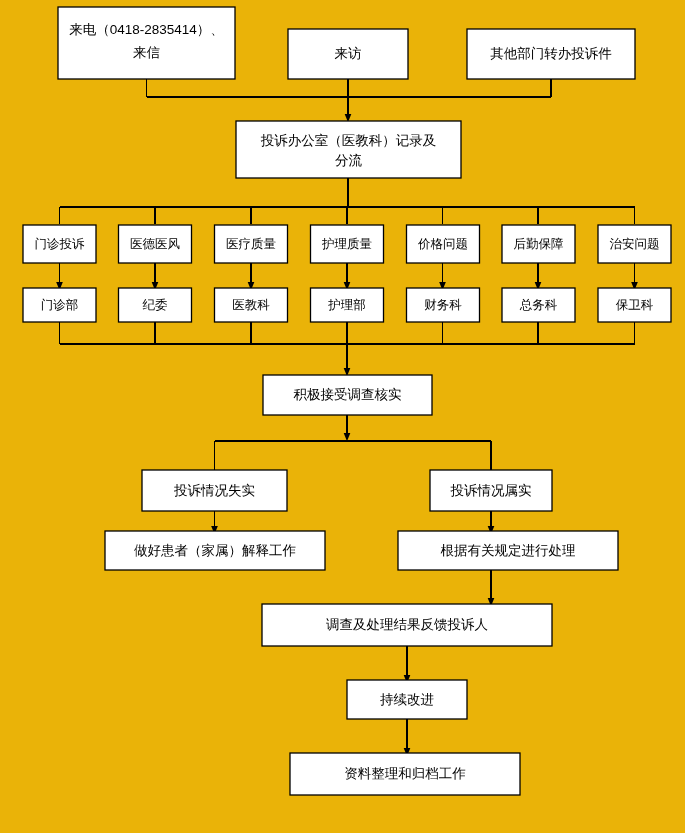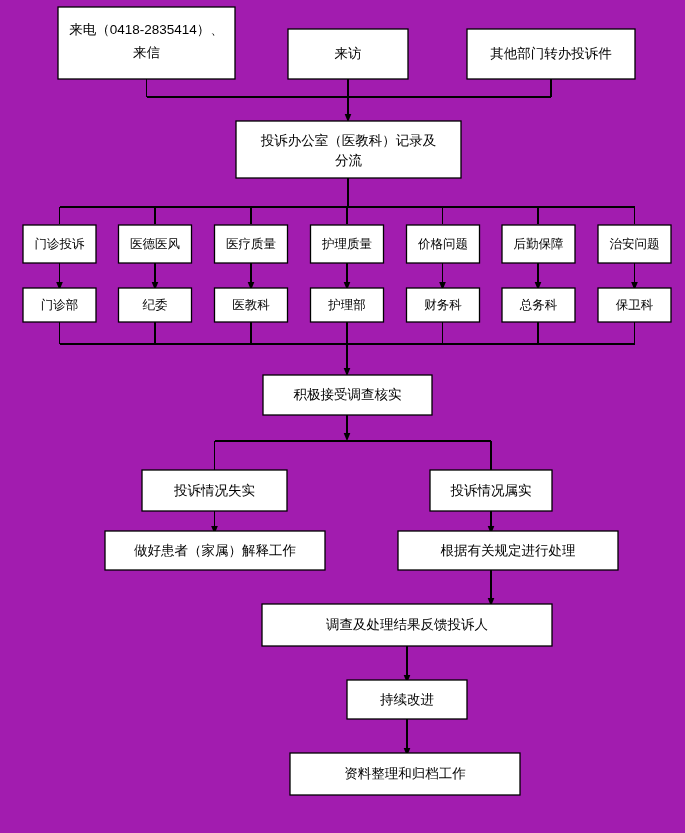--- a/index.html
+++ b/index.html
@@ -10,21 +10,21 @@
   body {
     width: 685px;
     height: 833px;
     font-family: "Liberation Sans", "DejaVu Sans", sans-serif;
     overflow: hidden;
   }
   #flowchart-root {
     position: relative;
     width: 685px;
     height: 833px;
-    background: #a21caf;
+    background: #eab308;
   }
   svg.chart-canvas {
     position: absolute;
     left: 0;
     top: 0;
     width: 685px;
     height: 833px;
   }
   .node-rect {
     fill: #ffffff;

